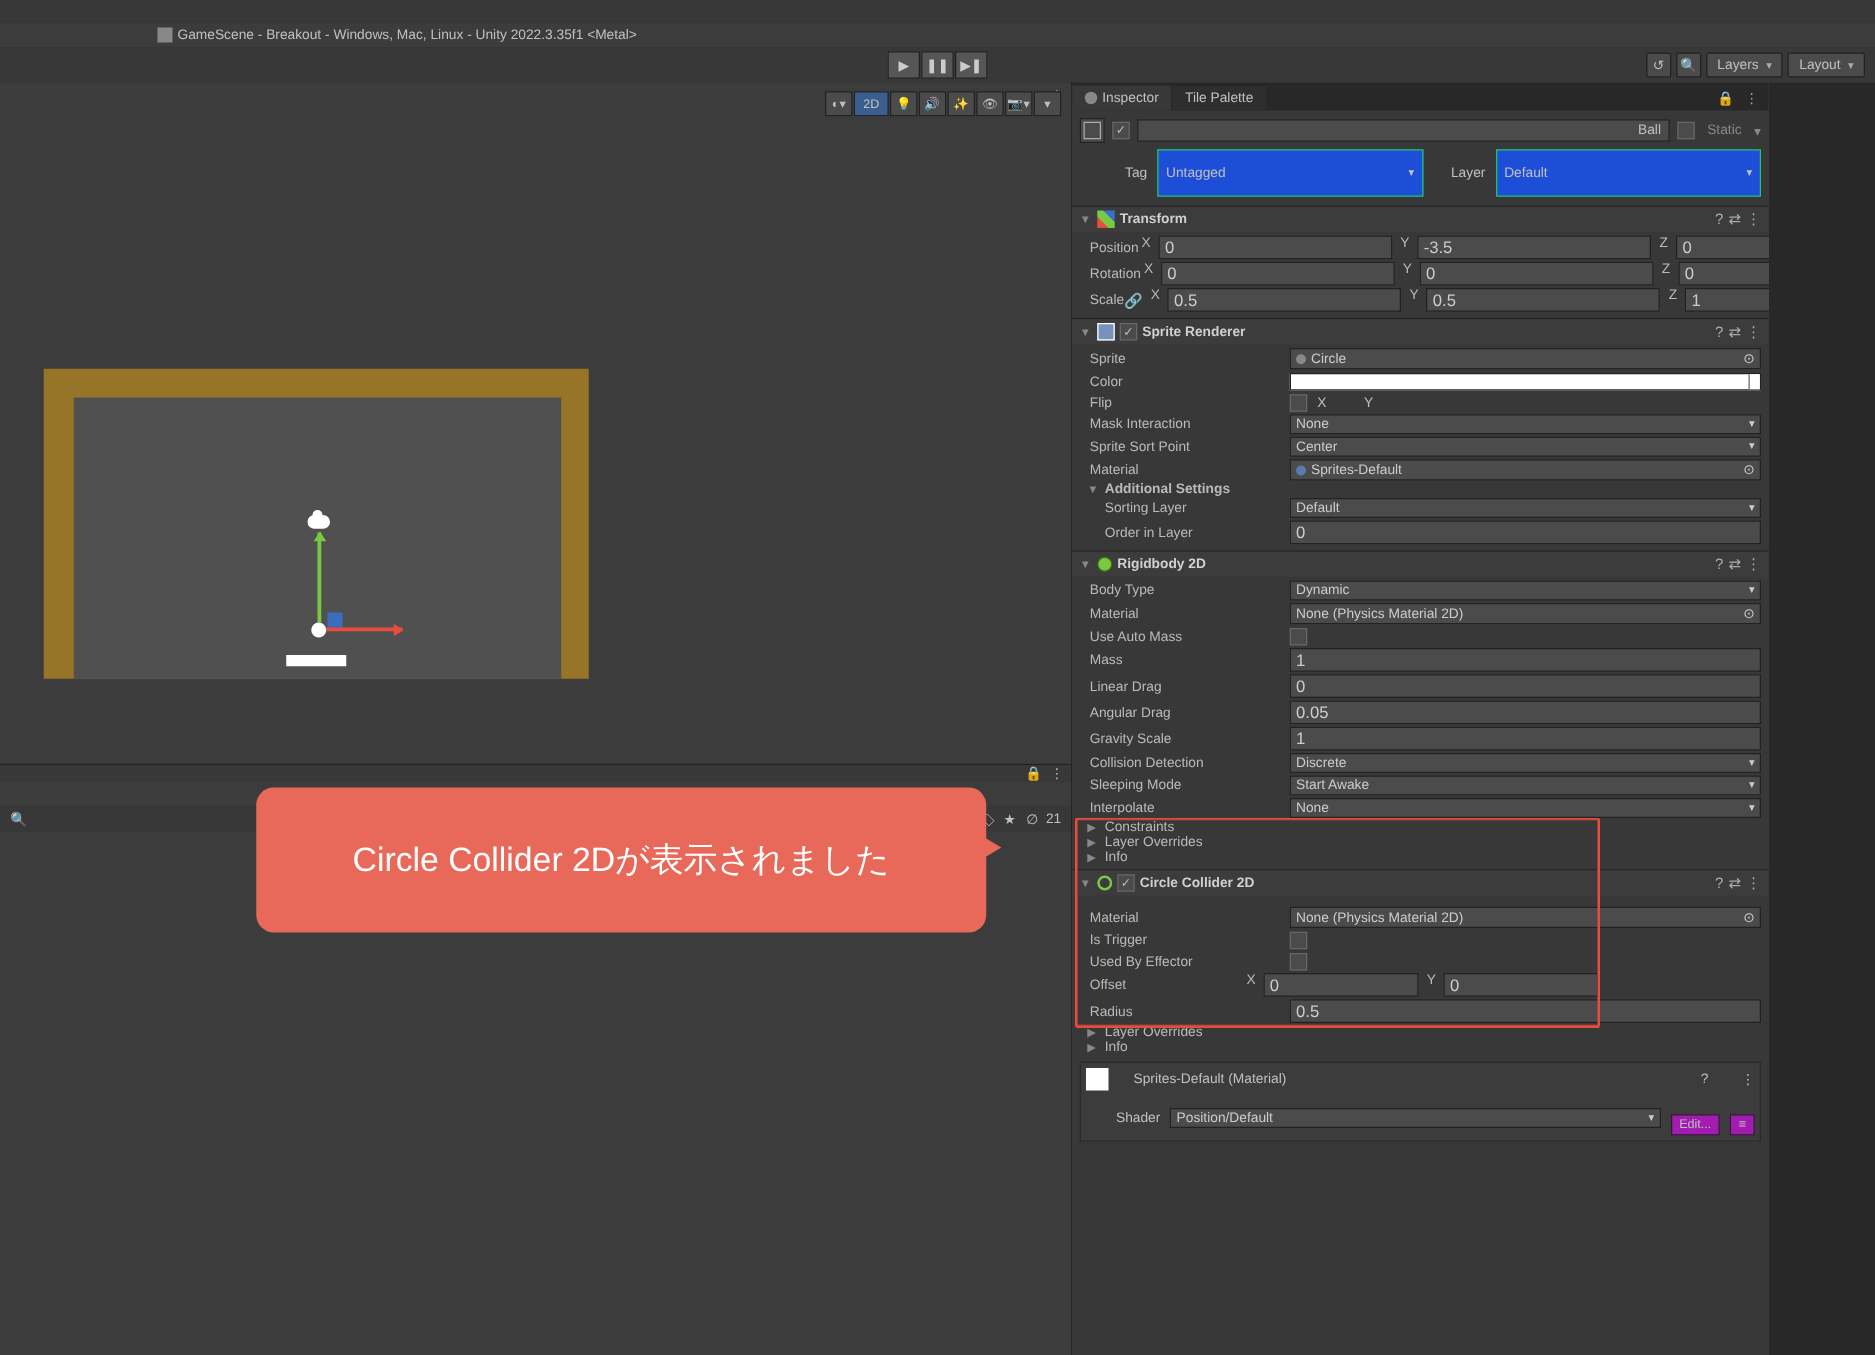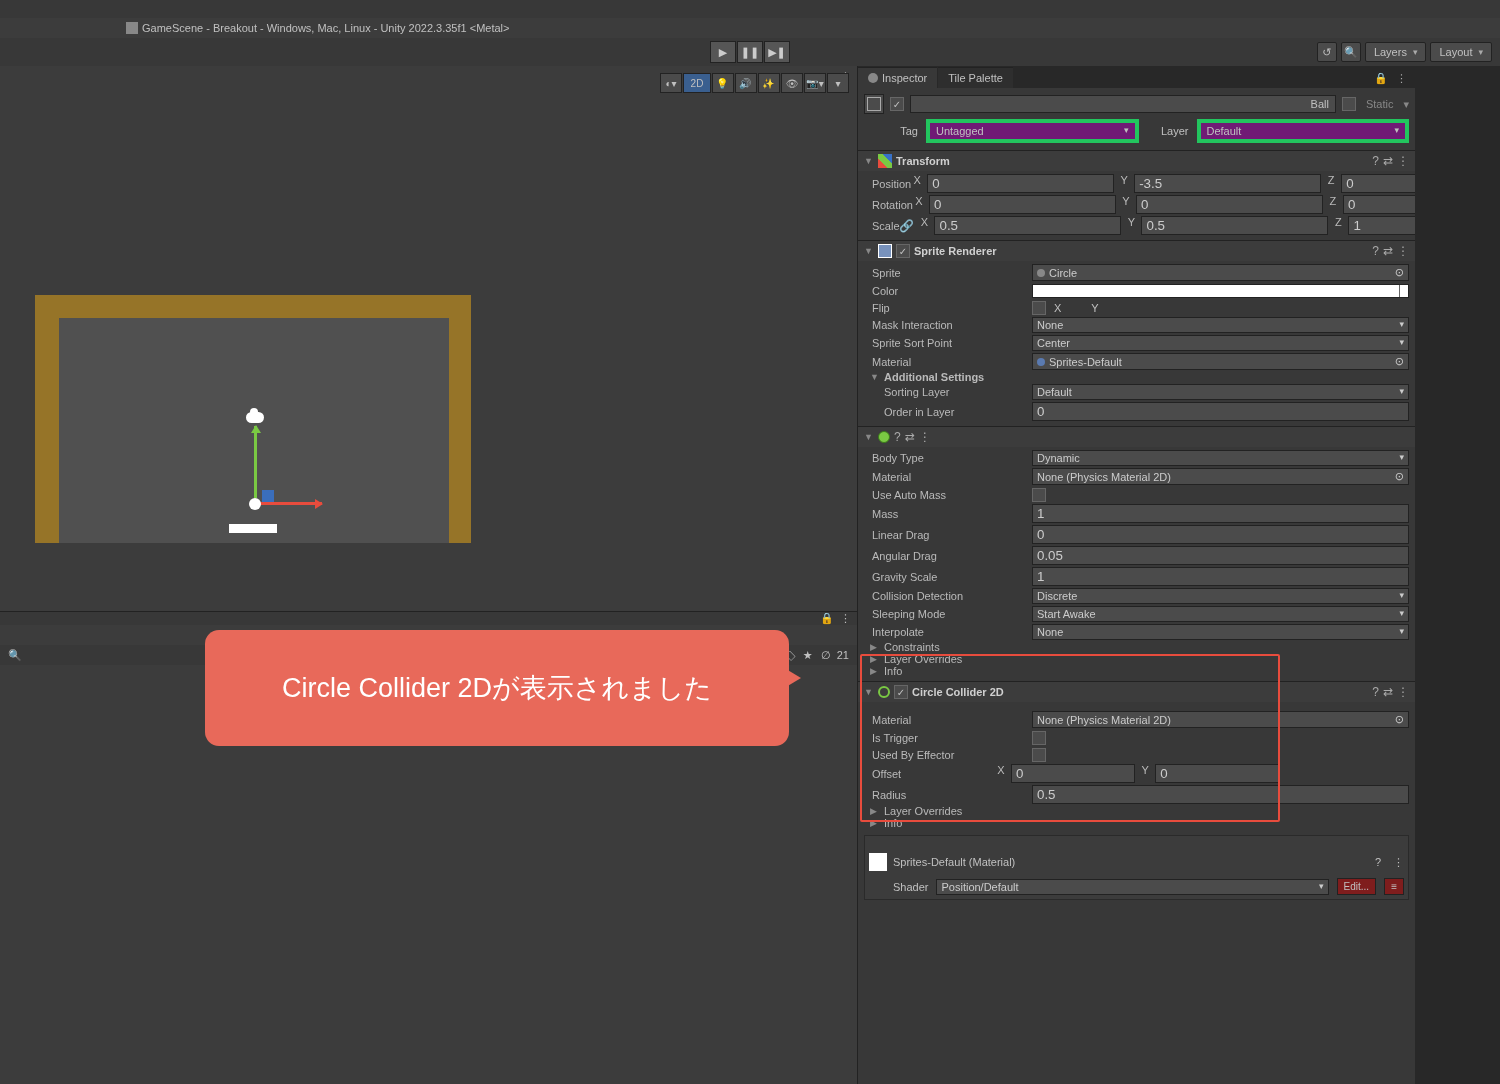--- a/index.html
+++ b/index.html
@@ -45,21 +45,21 @@
 .obj-row { display:flex; align-items:center; gap:6px; padding:2px 0; }
 .obj-ic { width:20px; height:20px; background:#4b4b4b; border:1px solid #222; display:flex; align-items:center; justify-content:center; }
 .cube-ic { width:14px; height:14px; border:1px solid #aaa; }
 .chk { width:14px; height:14px; background:#4b4b4b; border:1px solid #666; display:flex; align-items:center; justify-content:center; font-size:10px; }
 .chk.on::after { content:"✓"; }
 .obj-name { flex:1; background:#4b4b4b; border:1px solid #222; padding:2px 6px; }
 .static-lbl { color:#888; padding:0 4px;}
 .tag-row { display:flex; gap:8px; padding:3px 0 3px 28px; align-items:center; }
 .tag-row .lbl { width:26px; }
 .tag-row .lbl2 { width:42px; }
-.tag-row .dd2 { flex:1; background:#701a75; border:4px solid #22c55e; padding:2px 6px; display:flex; }
+.tag-row .dd2 { flex:1; background:#1d4ed8; border:1px solid #22c55e; padding:12px 6px; display:flex; }
 .tag-row .dd2::after { content:"▾"; font-size:9px; margin-left:auto; }
 .comp { border-top:1px solid #222; }
 .comp-head { display:flex; align-items:center; gap:4px; background:#3c3c3c; padding:3px 6px; }
 .fold { width:10px; font-size:9px; color:#888; cursor:pointer; }
 .comp-ic { width:14px; height:14px; }
 .tf-ic { background:linear-gradient(45deg,#e84c3d 33%,#7ac943 33% 66%,#3771c8 66%); }
 .spr-ic { background:#7892bc; border:1px solid #fff; }
 .rb-ic { width:12px;height:12px;border-radius:50%;background:#7ac943;border:1px solid #3b7a1a; }
 .cc-ic { width:12px;height:12px;border-radius:50%;border:2px solid #7ac943; }
 .comp-title { flex:1; font-weight:600; color:#d0d0d0; }
@@ -79,25 +79,25 @@
 .obj-fld .dot { width:8px;height:8px;border-radius:50%;background:#888;margin-right:4px; }
 .color-sw { flex:1; height:14px; background:#fff; border:1px solid #222; position:relative; }
 .color-sw::after { content:""; position:absolute; right:0; top:0; width:8px; height:100%; background:#fff; border-left:1px solid #666; }
 .flip-grp { display:flex; gap:8px; align-items:center; flex:1; }
 .sub-fold { display:flex; align-items:center; gap:4px; padding-left:2px; color:#bababa; cursor:pointer;}
 .sub-fold .fold { color:#888;}
 .highlight { position:absolute; left:860px; top:654px; width:420px; height:168px; border:2px solid #e84c3d; pointer-events:none; border-radius:2px;}
 .callout { position:absolute; left:205px; top:630px; width:584px; height:116px; background:#e8695a; border-radius:14px; display:flex; align-items:center; justify-content:center; color:#fff; font-size:27px; }
 .callout::after { content:""; position:absolute; right:-30px; top:30px; border:18px solid transparent; border-left:30px solid #e8695a; }
 .mat-block { margin:2px 6px; border:1px solid #2a2a2a; background:#3c3c3c; }
-.mat-head { display:flex; align-items:center; gap:6px; padding:4px;margin-top:13px; }
+.mat-head { display:flex; align-items:center; gap:20px; padding:4px; }
 .mat-sw { width:18px; height:18px; background:#fff; }
 .shader-row { display:flex; align-items:center; gap:8px; padding:3px 4px 4px 28px; }
 .shader-row .sel { flex:1; }
-.edit-btn { background:#7f1d1d; border:1px solid #222; padding:2px 6px; font-size:10px;}
+.edit-btn { background:#a21caf; border:1px solid #222; padding:2px 6px; font-size:10px;margin-top:12px;}
 .add-comp { margin:20px auto; width:340px; height:24px; background:#4b4b4b; border:1px solid #222; display:flex; align-items:center; justify-content:center; }
 .link-ic { font-size:12px; color:#888; margin-right:4px;}
 .menu-dots { position:absolute; right:6px; top:4px; color:#aaa; }
 .tb-menu { width:14px; text-align:center;}
 .insp-tabs-pin { margin-left:auto; padding:3px 8px; color:#aaa; display:flex; gap:8px;}
 </style>
 </head>
 <body>
 
 <div class="top-bar"></div>
@@ -320,20 +320,21 @@
             <span class="pl sub">Order in Layer</span>
             <input class="inp" value="0" style="">
           </div>
       </div>
     </div>
 
     <div class="comp">
       <div class="comp-head">
         <span class="fold">▼</span>
         <div class="comp-ic rb-ic"></div>
+        <span class="comp-title">Rigidbody 2D</span>
         <div class="comp-acts">
             <span>?</span>
             <span>⇄</span>
             <span>⋮</span>
           </div>
       </div>
       <div class="comp-body">
         <div class="prop">
             <span class="pl">Body Type</span>
             <div class="sel">

